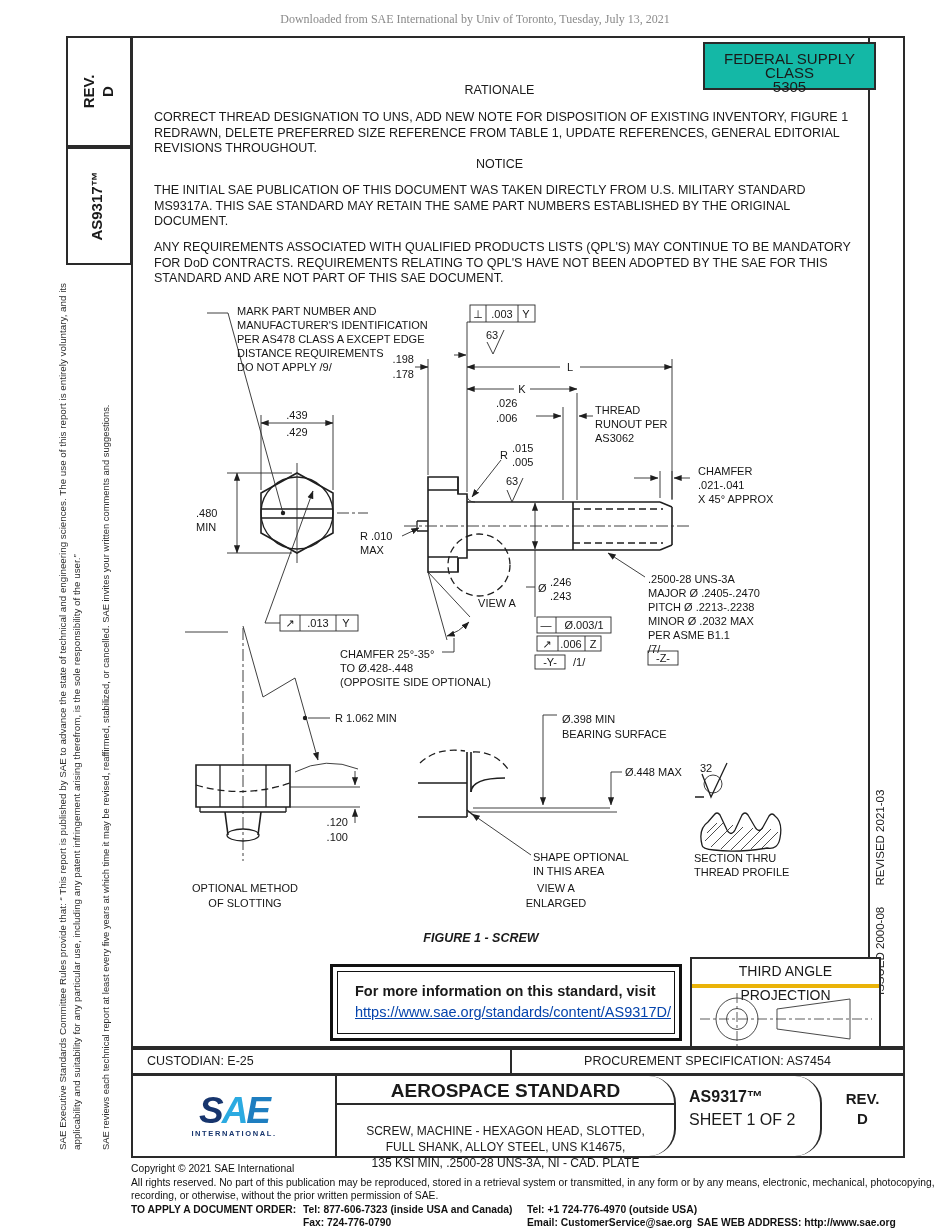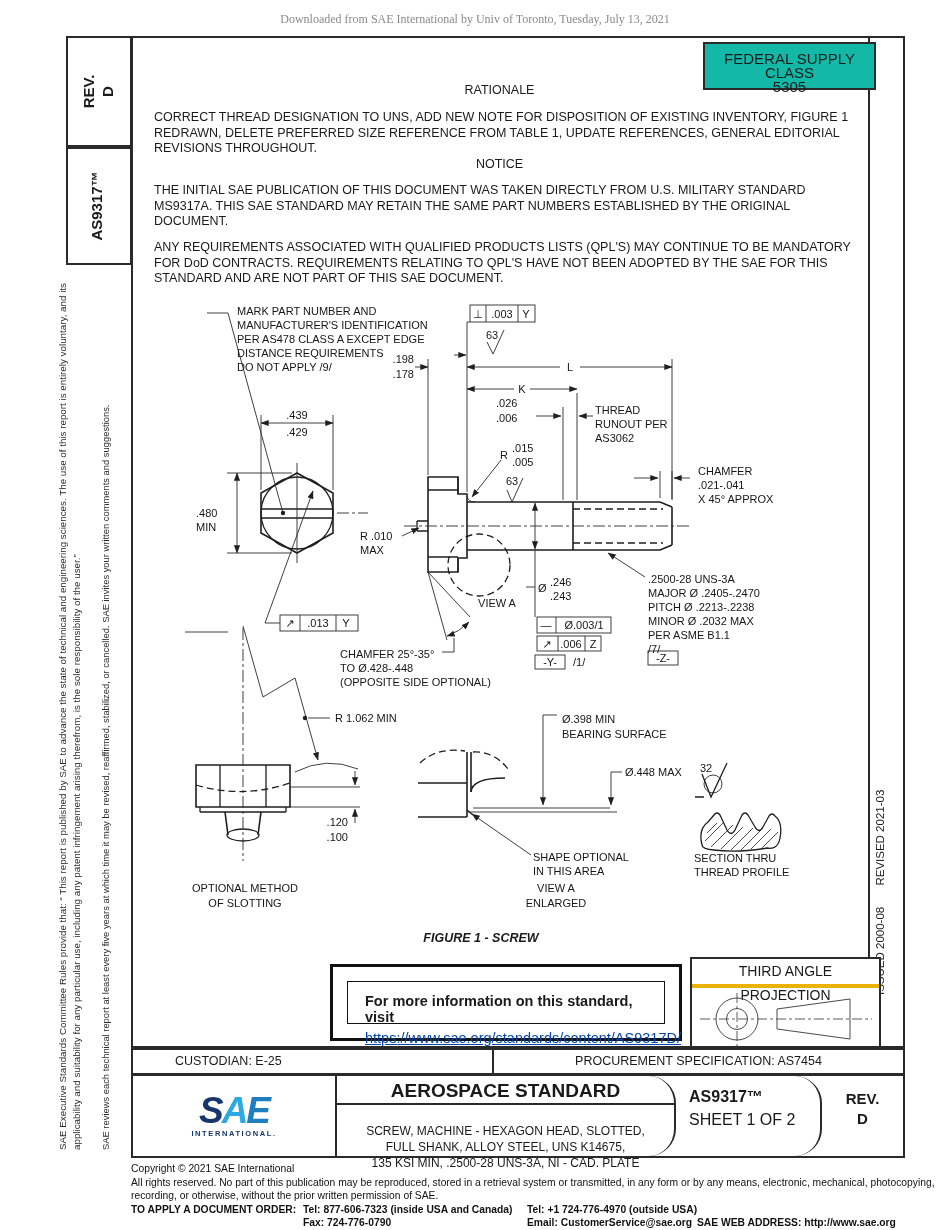--- a/index.html
+++ b/index.html
@@ -20,28 +20,28 @@
   #notice-h{left:131px;top:157px;width:737px;text-align:center;font-size:12.5px;}
   #notice-p1{left:154px;top:183px;width:702px;font-size:12.5px;line-height:15.5px;}
   #notice-p2{left:154px;top:240px;width:702px;font-size:12.5px;line-height:15.5px;}
   .sideNote{transform:rotate(-90deg);transform-origin:0 0;color:#2b2b2b;}
   #side-note-a{left:56px;top:1150px;width:890px;font-size:9.8px;line-height:13.5px;}
   #side-note-b{left:100px;top:1150px;width:880px;font-size:9.4px;white-space:nowrap;}
   #edge-note{left:874px;top:995px;width:700px;transform:rotate(-90deg);transform-origin:0 0;font-size:11.5px;white-space:nowrap;}
   #edge-note span{margin-right:18px;}
   #drawing{left:132px;top:295px;}
   #figure-caption{left:131px;top:931px;width:700px;text-align:center;font-size:12.5px;font-weight:bold;font-style:italic;}
-  #info-box{left:330px;top:964px;width:352px;height:77px;border:3px solid #111;box-sizing:border-box;padding:14px;}
+  #info-box{left:330px;top:964px;width:352px;height:77px;border:3px solid #111;box-sizing:border-box;padding:4px;}
   #info-box .inner{border:1px solid #111;height:100%;box-sizing:border-box;padding:11px 0 0 17px;}
   #info-line{font-size:14.5px;font-weight:bold;}
   #info-link{font-size:14.5px;color:#0645ad;text-decoration:underline;display:inline-block;margin-top:5px;}
   #proj-box{left:690px;top:957px;width:191px;height:91px;border:2px solid #2a2a2a;background:#fff;box-sizing:border-box;}
   #proj-head{height:25px;border-bottom:4px solid #eab308;text-align:center;font-size:14px;line-height:24px;}
   #custodian-row{left:131px;top:1048px;width:774px;height:27px;border:2px solid #2a2a2a;box-sizing:border-box;display:flex;}
-  #custodian-cell{width:333px;border-right:2px solid #2a2a2a;box-sizing:border-box;font-size:12.5px;line-height:23px;padding-left:14px;margin-left:28px;}
+  #custodian-cell{width:379px;border-right:2px solid #2a2a2a;box-sizing:border-box;font-size:12.5px;line-height:23px;padding-left:14px;}
   #procurement-cell{flex:1;text-align:center;font-size:12.5px;line-height:23px;}
   #title-block{left:131px;top:1074px;width:774px;height:84px;border:2px solid #2a2a2a;box-sizing:border-box;display:flex;}
   .tcell{border-right:2px solid #2a2a2a;box-sizing:border-box;border-radius:27px;}
   #logo-cell{width:204px;display:flex;flex-direction:column;align-items:center;justify-content:center;border-right:2px solid #2a2a2a;box-sizing:border-box;}
   #center-cell{width:339px;}
   #as-cell{width:146px;padding:12px 0 0 13px;}
   #rev-cell{flex:1;border-right:none;text-align:center;padding-top:13px;}
   .sae{font-size:37px;font-weight:900;font-style:italic;letter-spacing:-2px;line-height:34px;}
   .sae .s{color:#17356d;} .sae .a{color:#2baae1;} .sae .e{color:#1e7ec0;}
   #logo-sub{font-size:7.5px;font-weight:bold;letter-spacing:1.6px;color:#17356d;margin-top:1px;}

